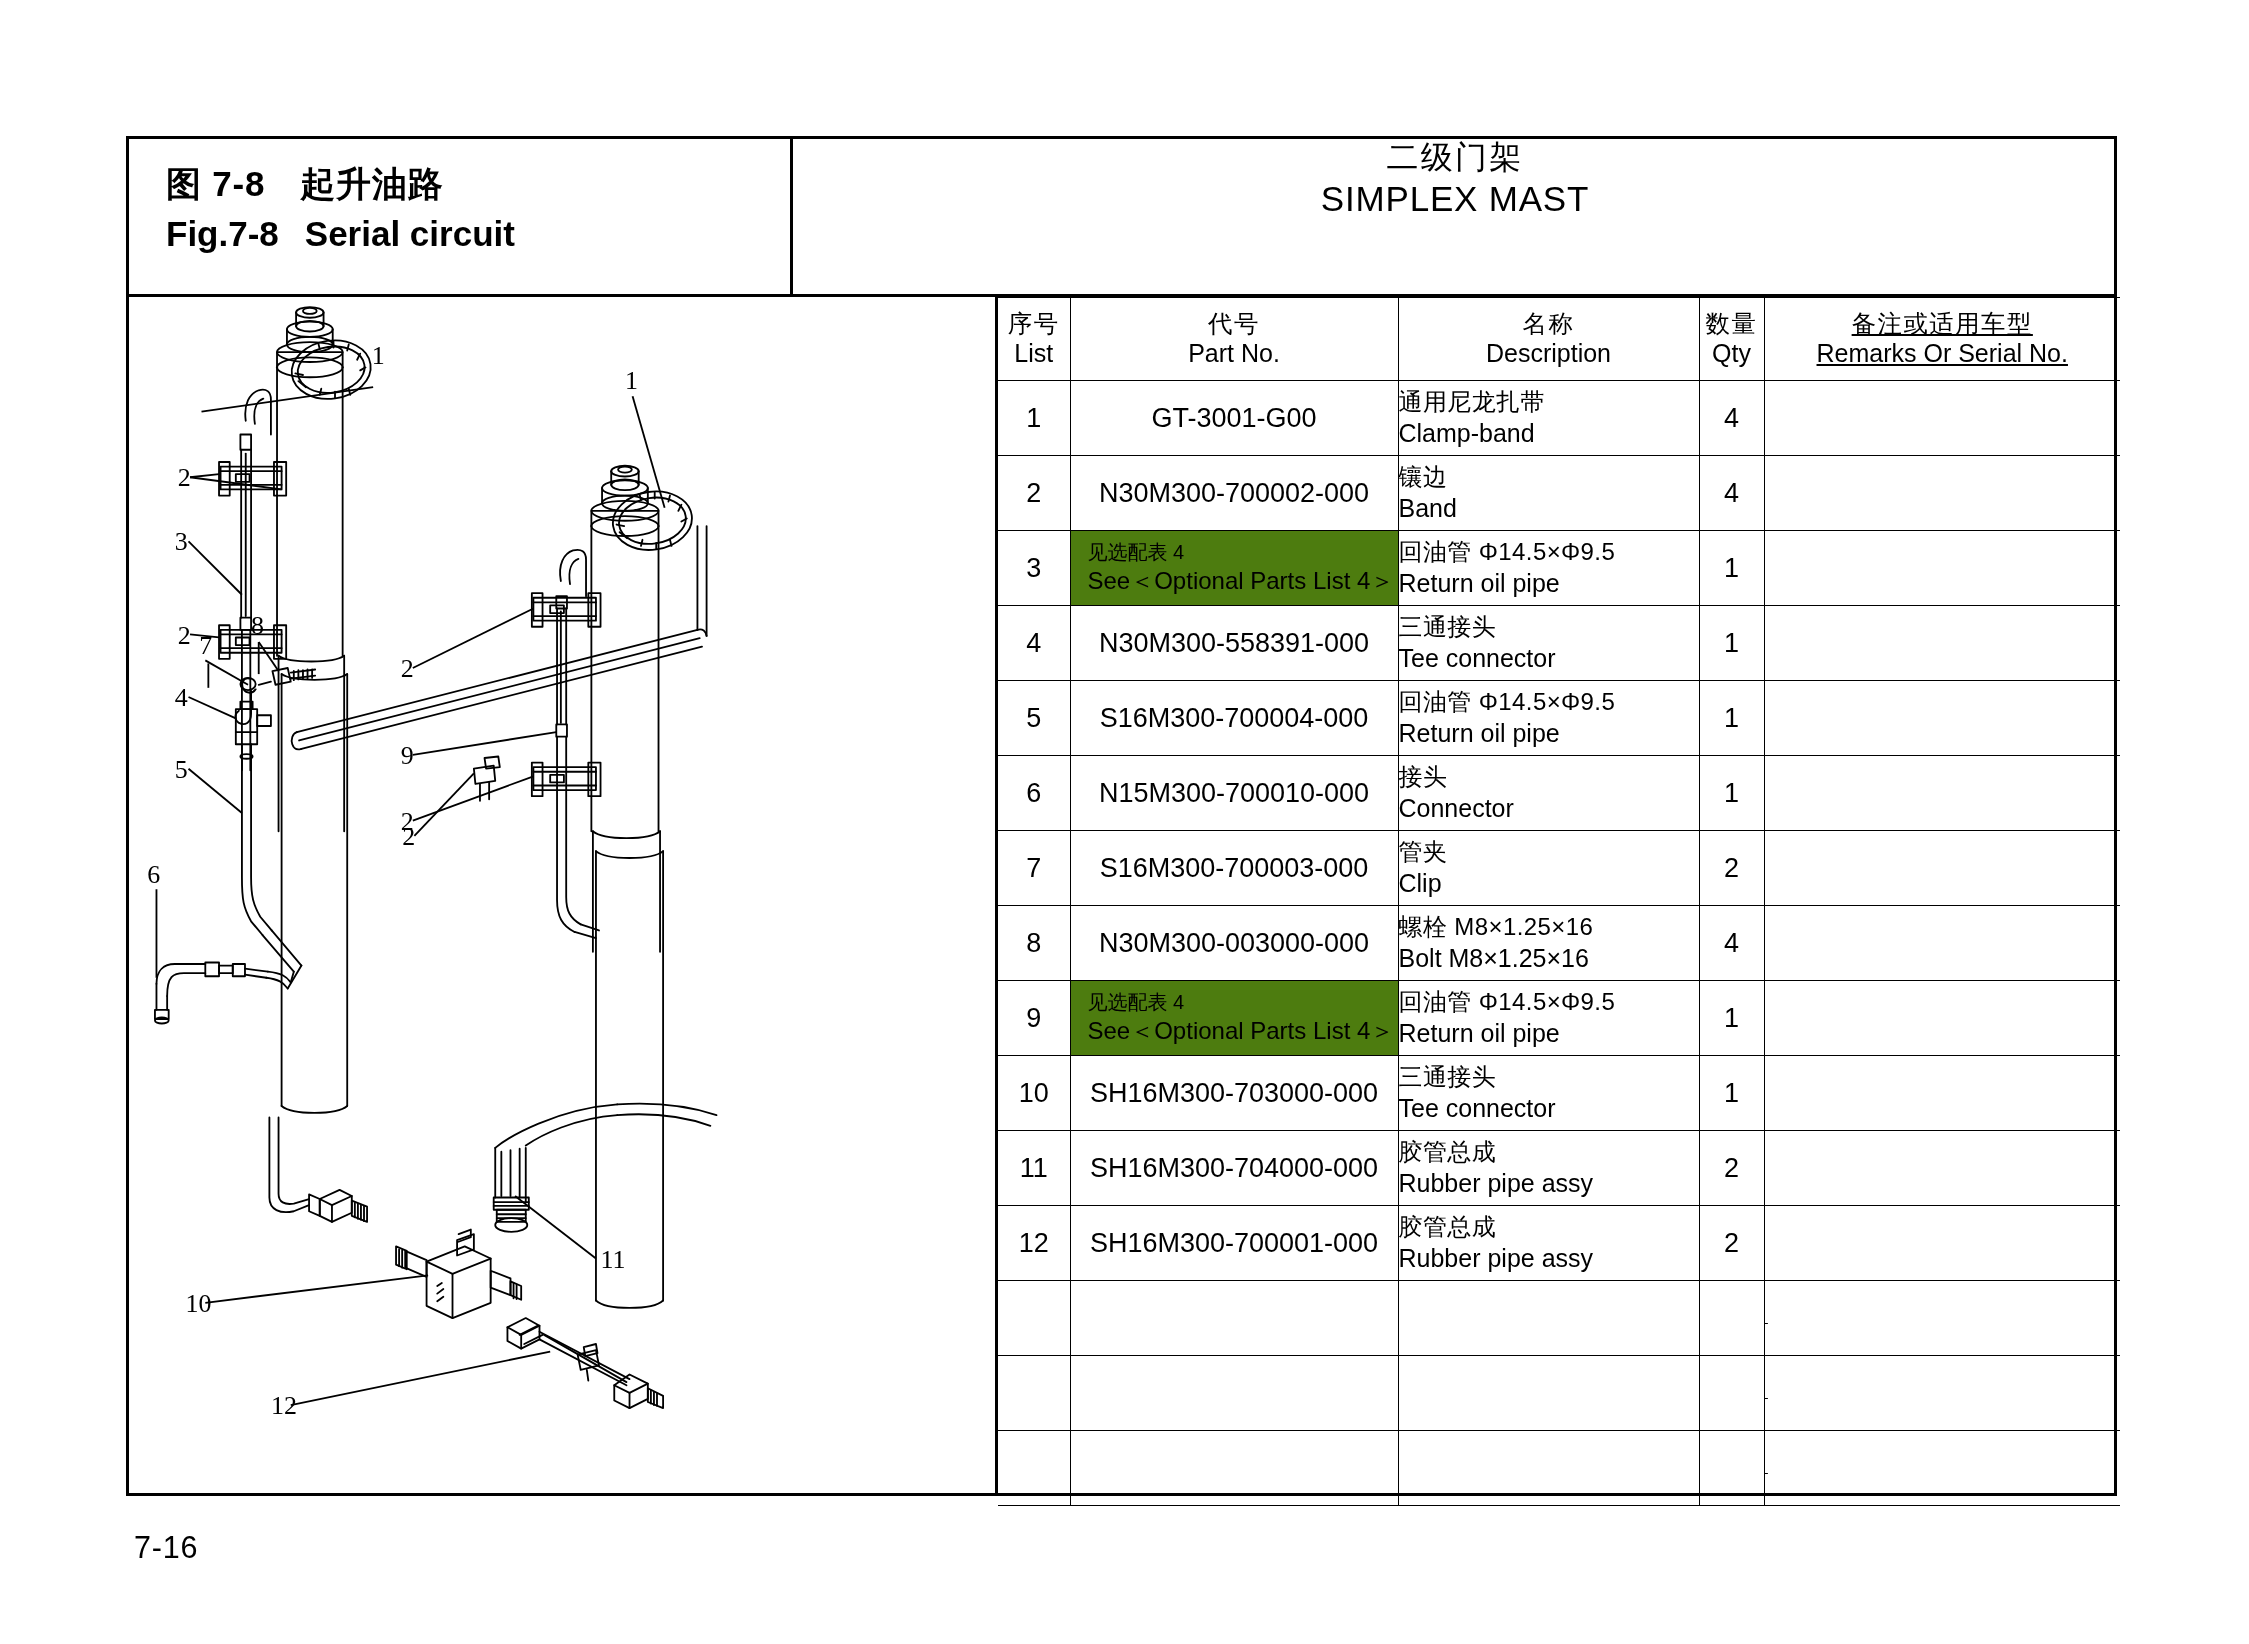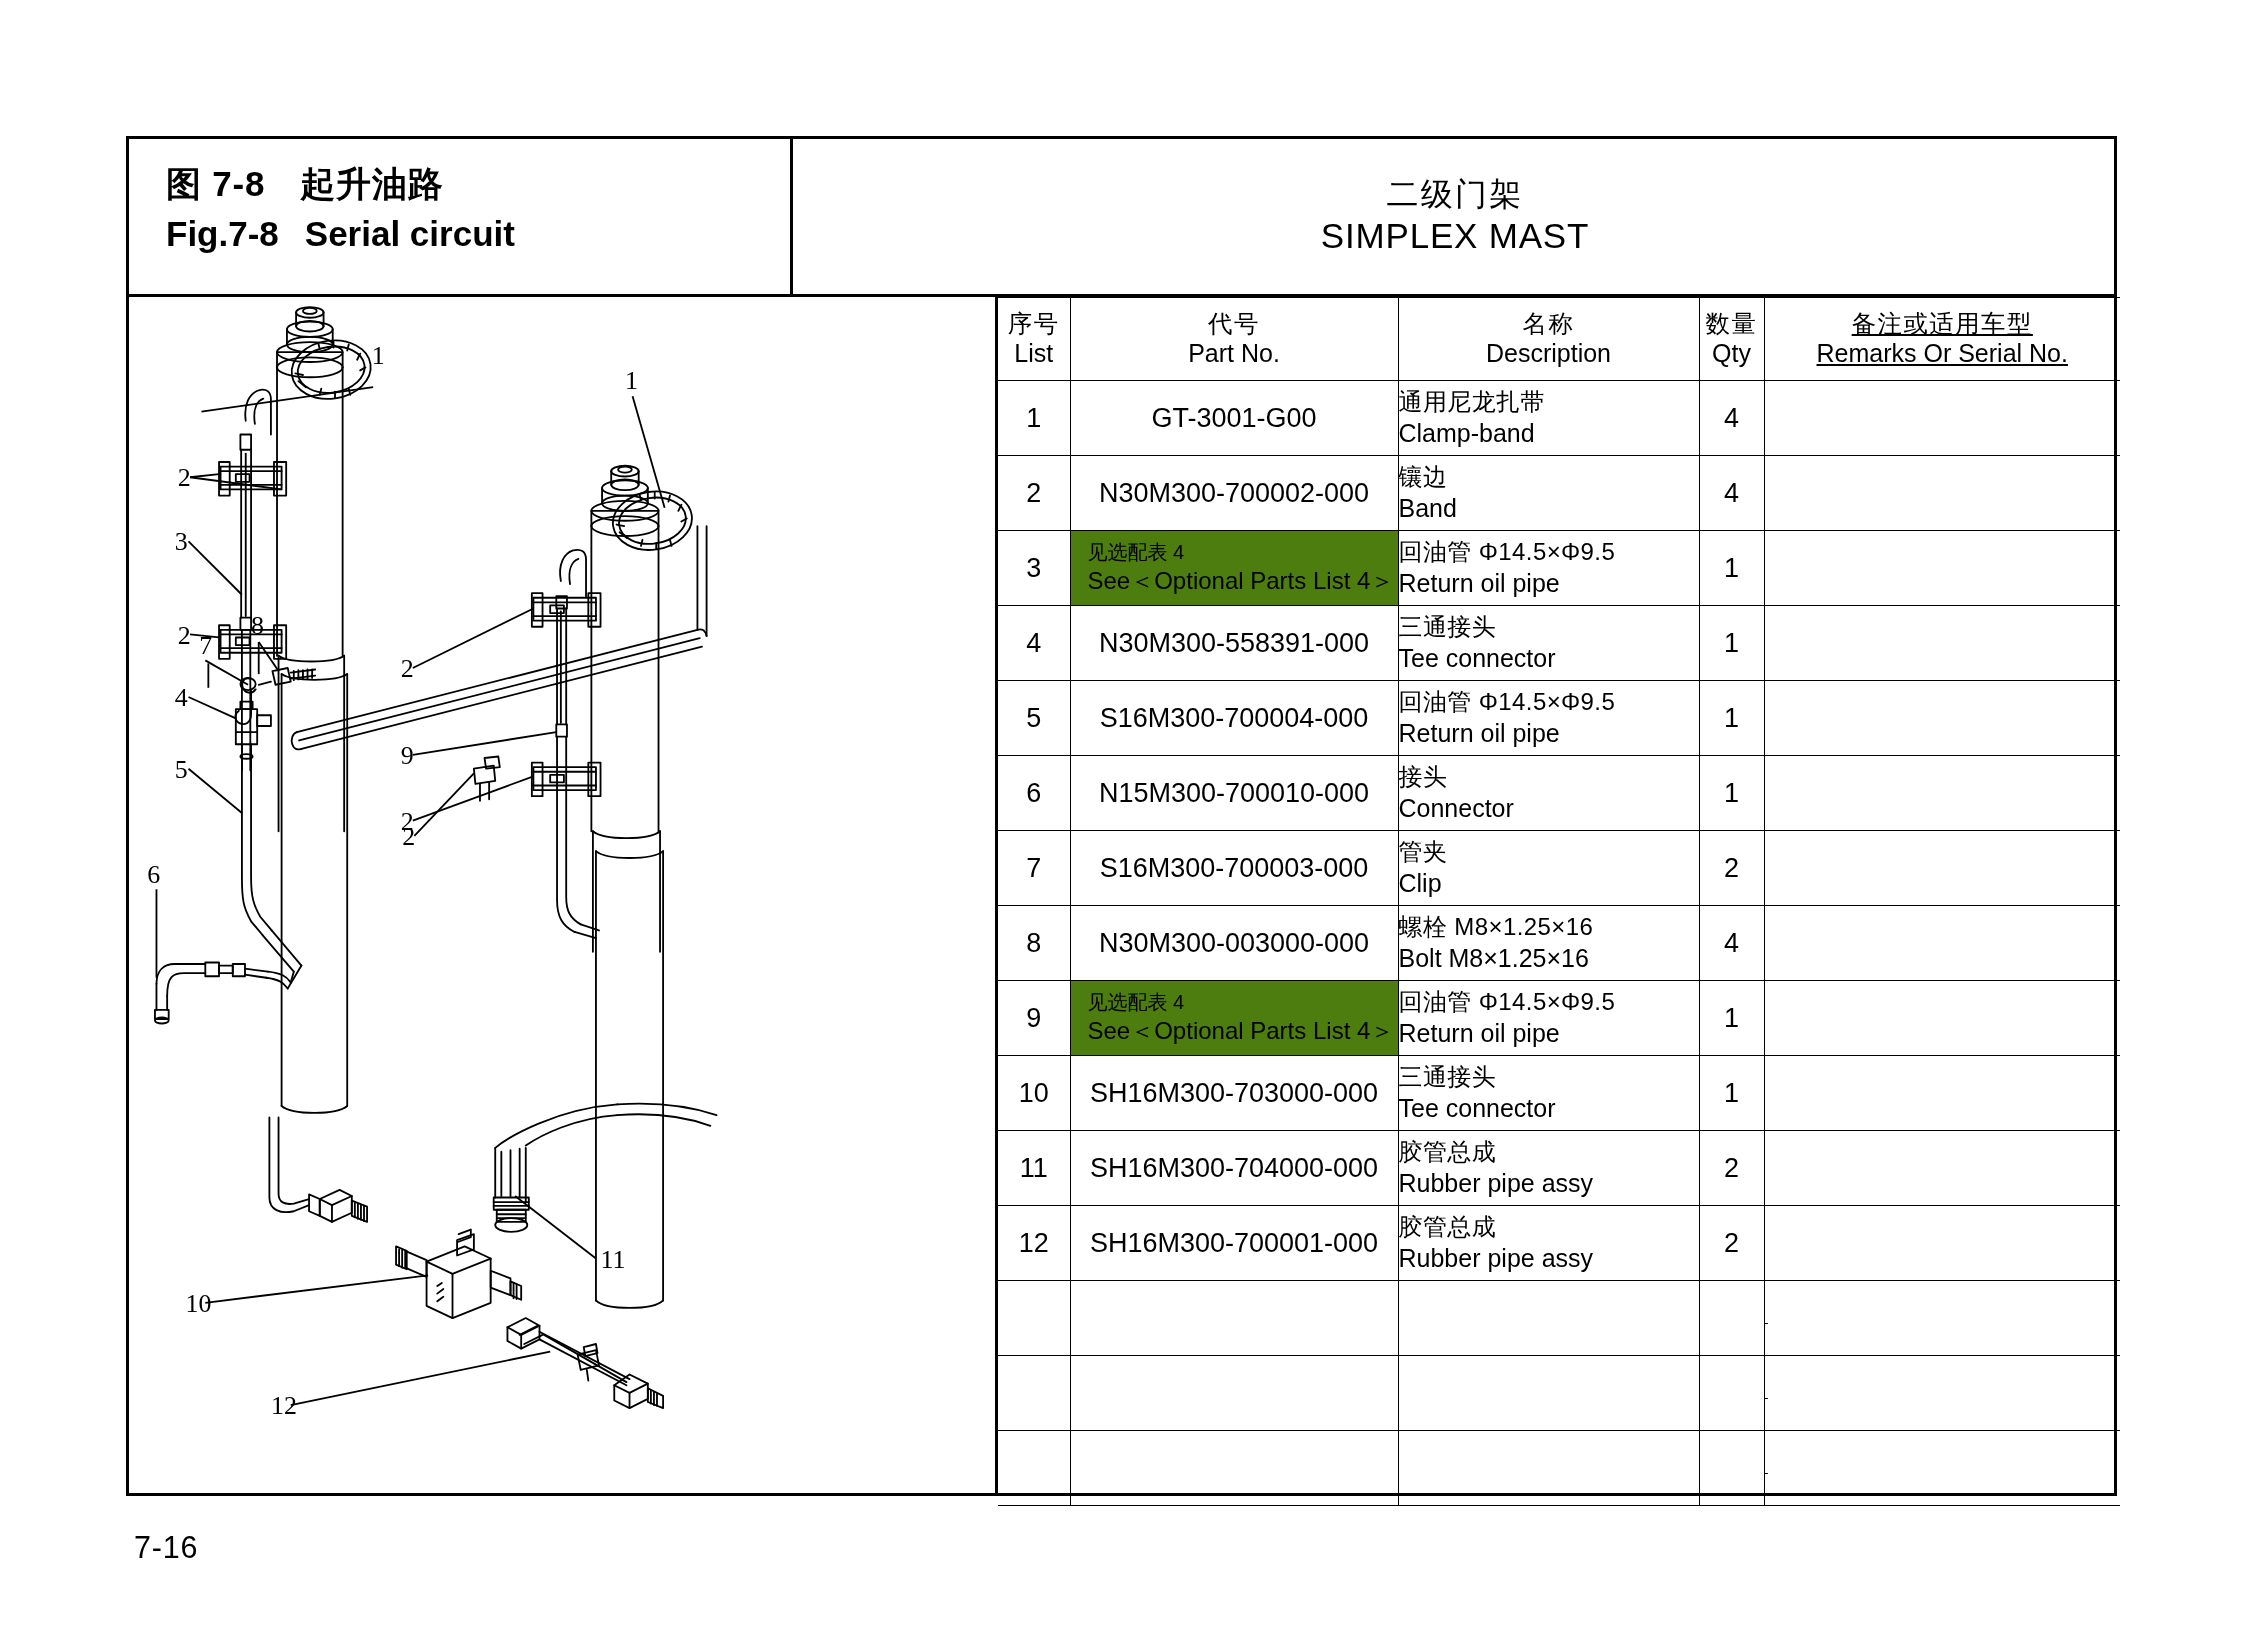--- a/index.html
+++ b/index.html
@@ -65,21 +65,21 @@
 
   #mast-title-cell {
     position: absolute;
     left: 667px;
     top: 0;
     right: 0;
     height: 100%;
     display: flex;
     flex-direction: column;
     align-items: center;
-    justify-content: center;
+    justify-content: flex-start;
     padding-bottom: 4.6px;
   }
   #mast-title-cn {
     font-size: 32px;
     line-height: 1.15;
     letter-spacing: 2.3px;
   }
   #mast-title-en {
     font-size: 35px;
     line-height: 1.15;

